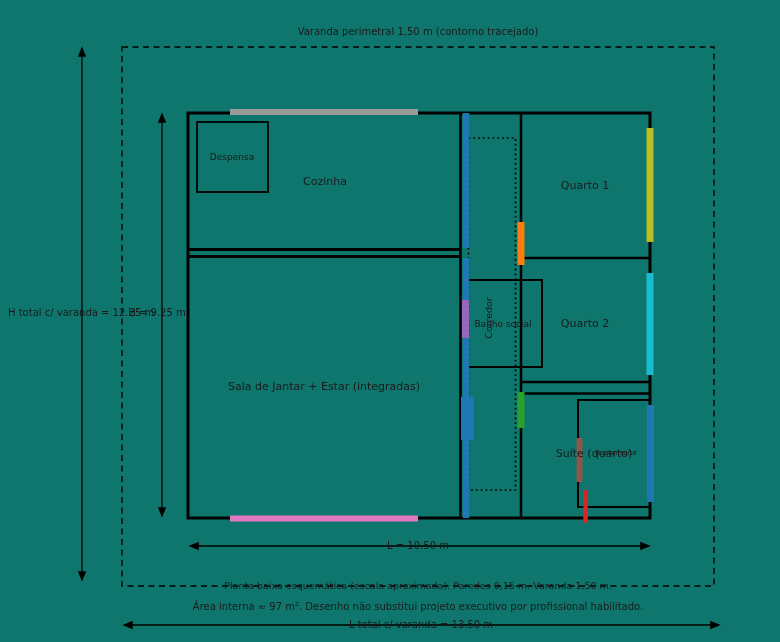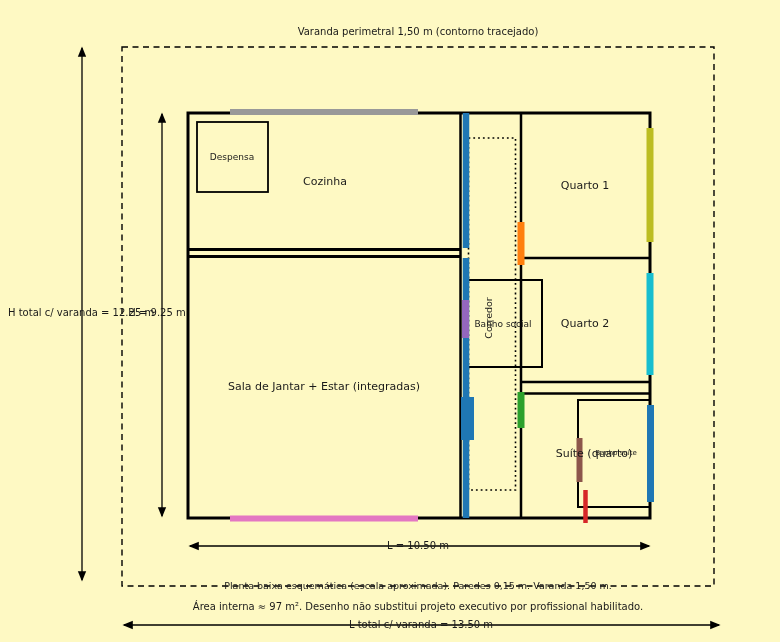--- a/index.html
+++ b/index.html
@@ -1,20 +1,20 @@
 <!DOCTYPE html>
 <html><head>
 <meta charset="utf-8">
 <style>
   html, body { margin: 0; padding: 0; background: #ffffff; }
   .figure {
     position: relative;
     width: 780px;
     height: 642px;
-    background: #fef9c3;
+    background: #0f766e;
     font-family: "DejaVu Sans", sans-serif;
     overflow: hidden;
   }
   svg { position: absolute; left: 0; top: 0; }
   text {
     fill: #1a1a1a;
     font-family: "DejaVu Sans", sans-serif;
   }
   .t10  { font-size: 10px; }
   .t11  { font-size: 11px; }

